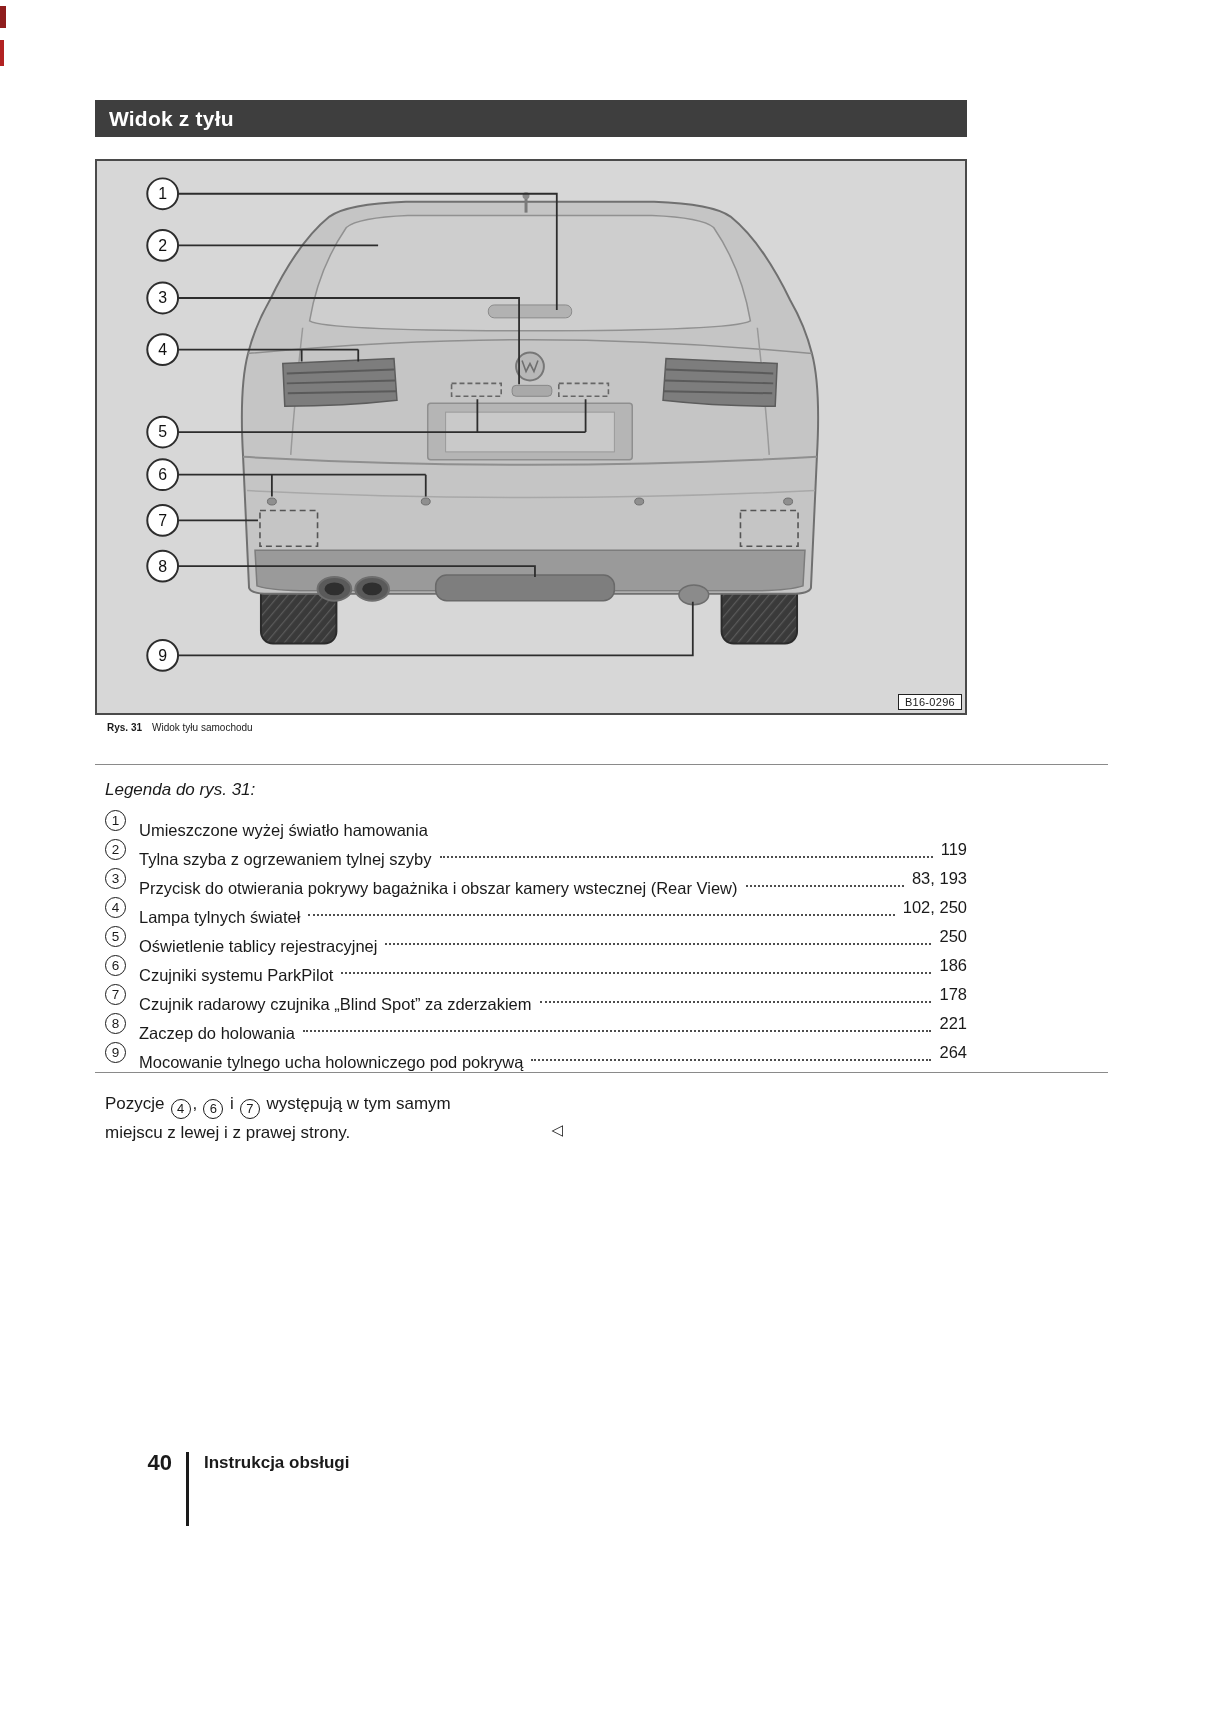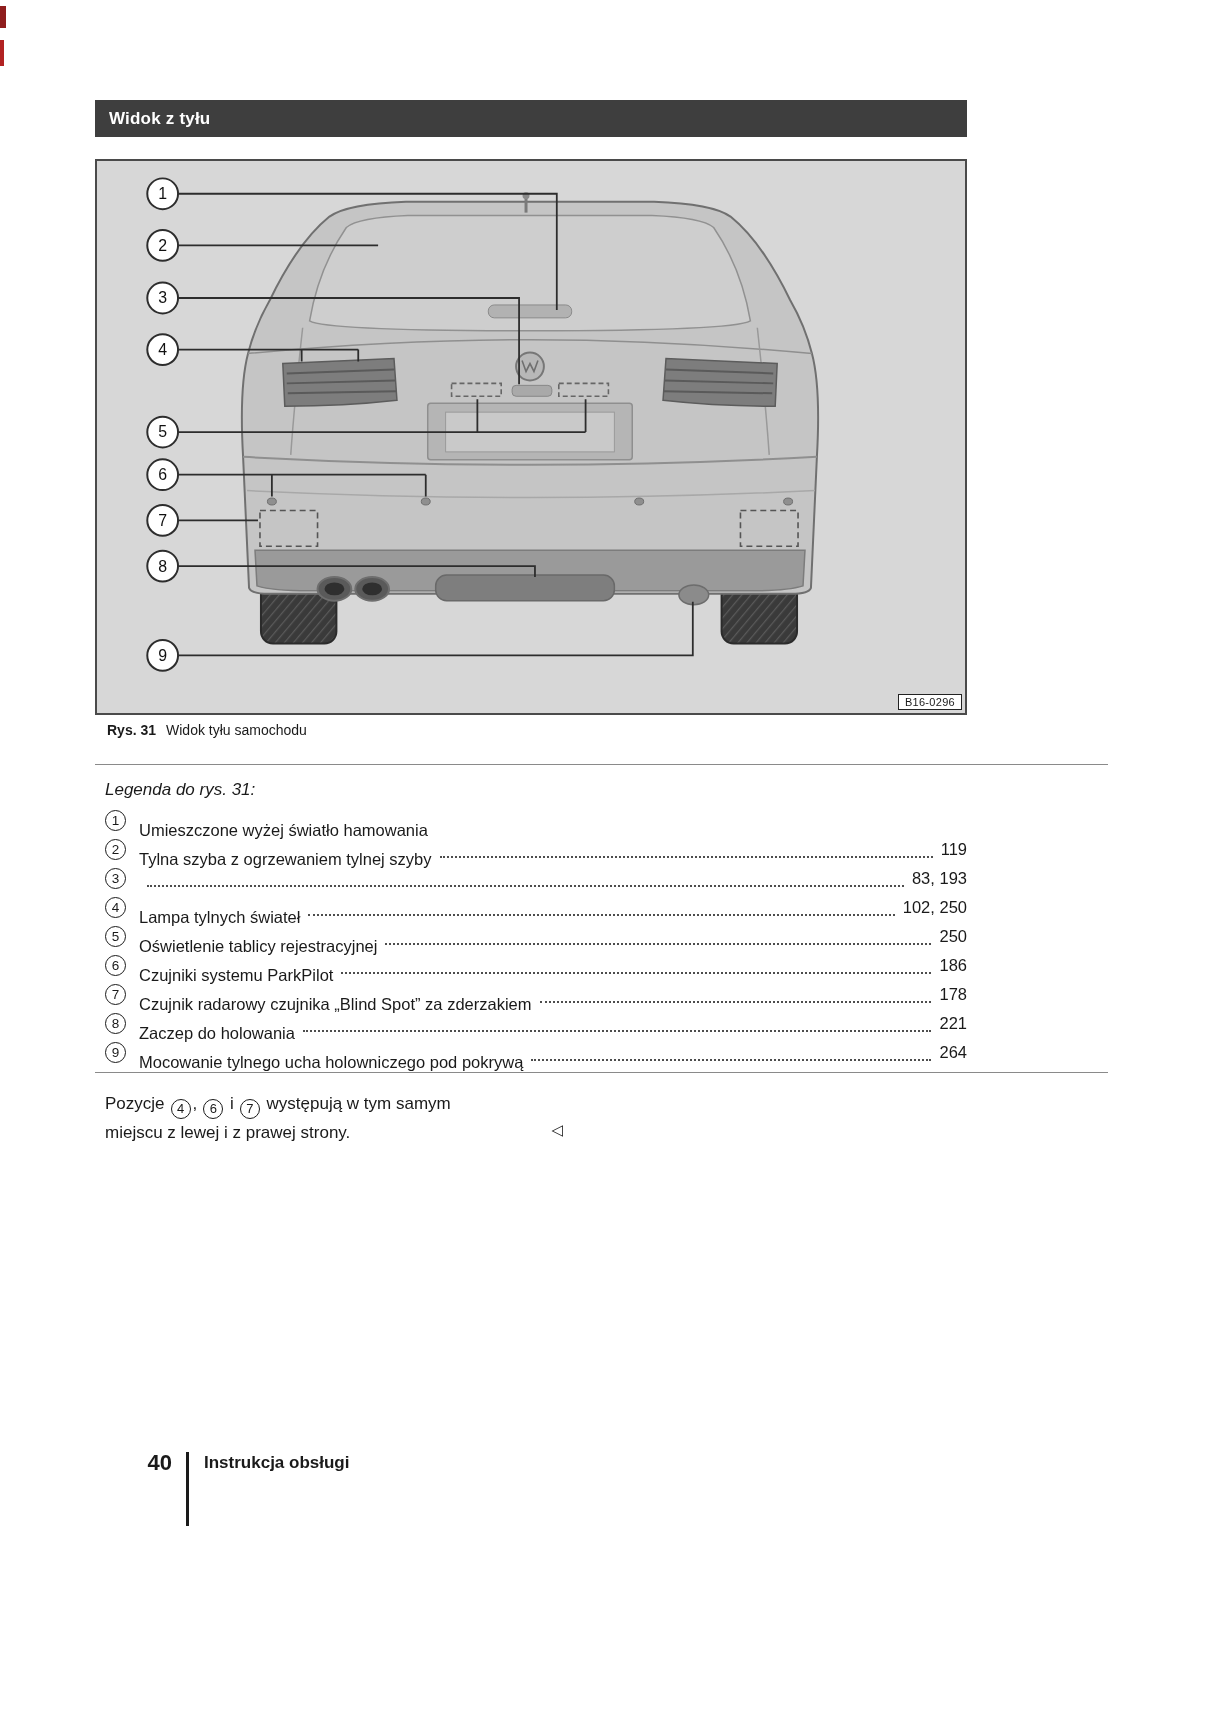--- a/index.html
+++ b/index.html
@@ -5,36 +5,36 @@
   html,body{margin:0;padding:0;background:#ffffff;}
   .page{position:relative;width:1206px;height:1720px;background:#fff;
         font-family:"Liberation Sans",sans-serif;color:#1a1a1a;overflow:hidden;}
 
   
   .artifact1{position:absolute;left:0;top:6px;width:6px;height:22px;background:#8f1d1d;}
   .artifact2{position:absolute;left:0;top:40px;width:4px;height:26px;background:#b22222;}
 
   
   .header-bar{position:absolute;left:95px;top:100px;width:872px;height:37px;
-              background:#3e3e3e;color:#ffffff;font-size:17px;font-weight:bold;
+              background:#3e3e3e;color:#ffffff;font-size:21px;font-weight:bold;
               line-height:37px;padding-left:14px;box-sizing:border-box;letter-spacing:.2px;}
 
   
   .figure-box{position:absolute;left:95px;top:159px;width:868px;height:552px;
               border:2px solid #4a4a4a;background:#d7d7d7;box-sizing:content-box;}
   .figure-box svg{display:block;}
   .fig-code{position:absolute;right:3px;bottom:3px;background:#ffffff;border:1px solid #222;
             font-size:11px;padding:1px 6px;letter-spacing:.3px;margin-top:34px;}
 
   .leader{fill:none;stroke:#2d2d2d;stroke-width:1.8;}
   .cobubble{fill:#ffffff;stroke:#2d2d2d;stroke-width:2;}
   .cotext{font-family:"Liberation Sans",sans-serif;font-size:16px;text-anchor:middle;fill:#111;}
 
   
-  .caption{position:absolute;left:107px;top:722px;font-size:14px;}
+  .caption{position:absolute;left:107px;top:722px;font-size:10px;}
   .caption .cap-label{font-weight:bold;margin-right:10px;}
 
   .rule{position:absolute;left:95px;width:1013px;height:0;border-top:1px solid #8a8a8a;}
   .rule1{top:764px;}
   .rule2{top:1072px;}
 
   
   .legend-title{position:absolute;left:105px;top:780px;font-size:17px;font-style:italic;}
   .legend{position:absolute;left:105px;top:806px;width:862px;}
   .lrow{display:flex;align-items:center;height:29px;font-size:16.5px;}
@@ -194,20 +194,21 @@
       <span class="ltext">Umieszczone wyżej światło hamowania</span>
     </div>
     <div class="lrow">
       <span class="cnum">2</span>
       <span class="ltext">Tylna szyba z ogrzewaniem tylnej szyby</span>
       <span class="ldr"></span>
       <span class="lpage">119</span>
     </div>
     <div class="lrow">
       <span class="cnum">3</span>
+      <span class="ltext">Przycisk do otwierania pokrywy bagażnika i obszar kamery wstecznej (Rear View)</span>
       <span class="ldr"></span>
       <span class="lpage">83, 193</span>
     </div>
     <div class="lrow">
       <span class="cnum">4</span>
       <span class="ltext">Lampa tylnych świateł</span>
       <span class="ldr"></span>
       <span class="lpage">102, 250</span>
     </div>
     <div class="lrow">

